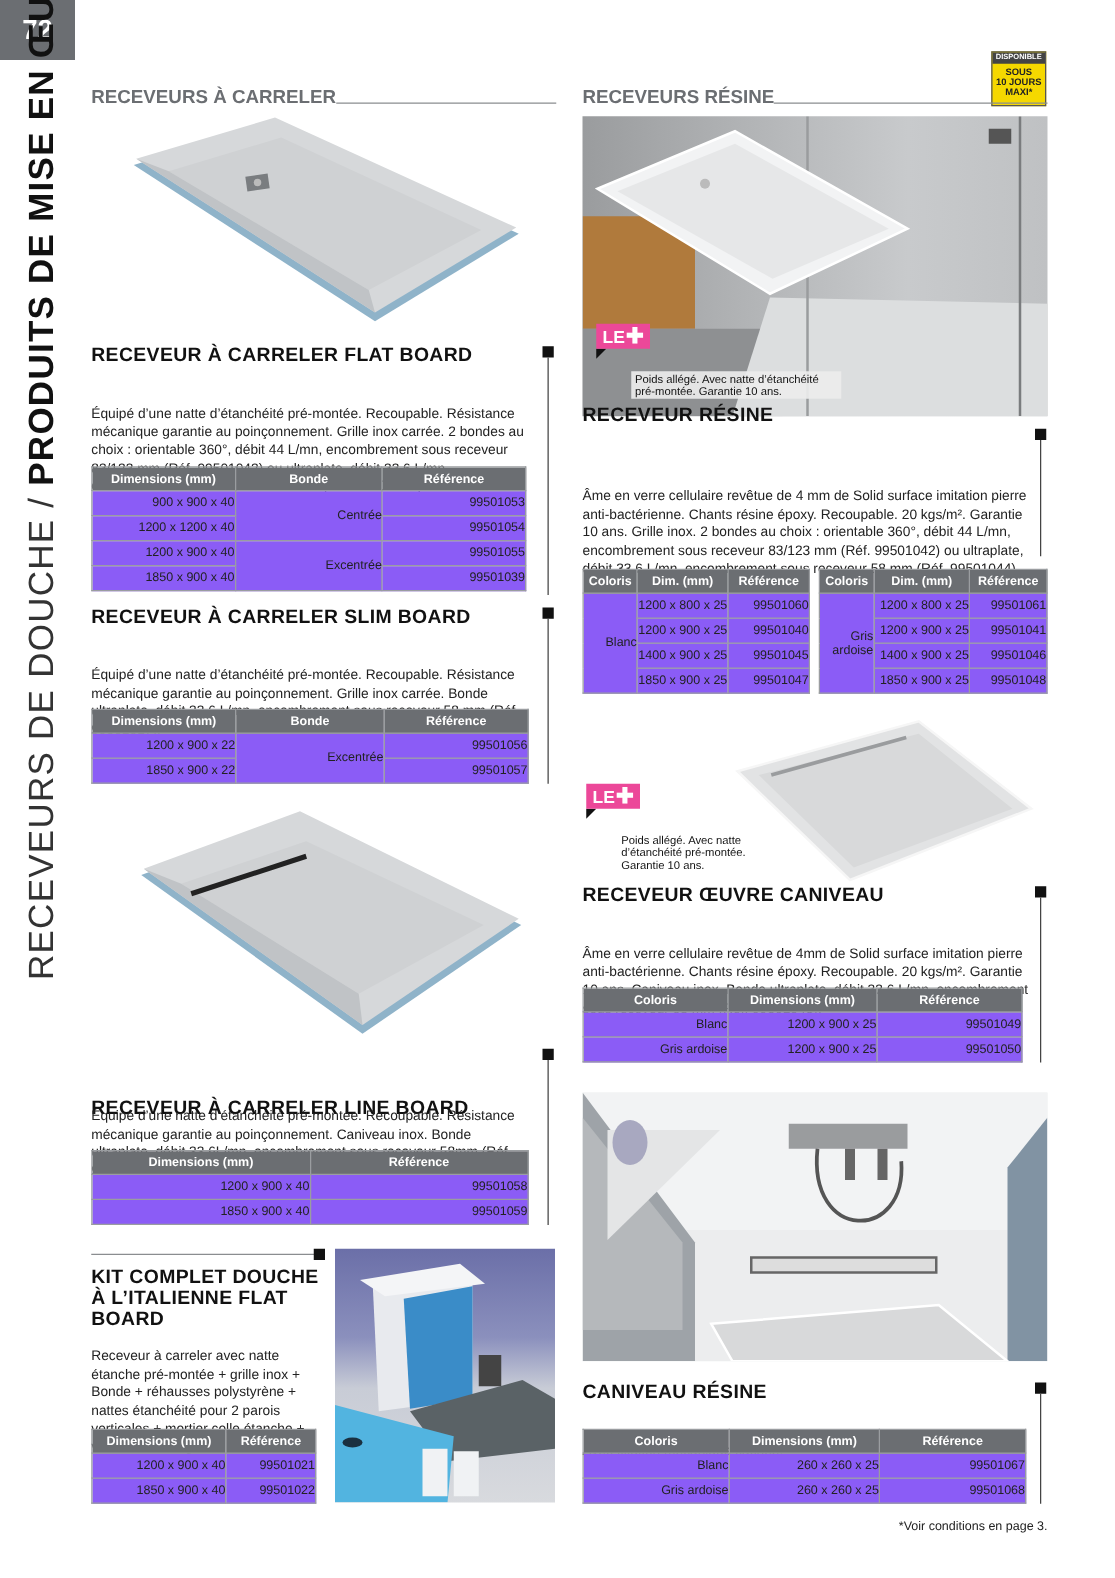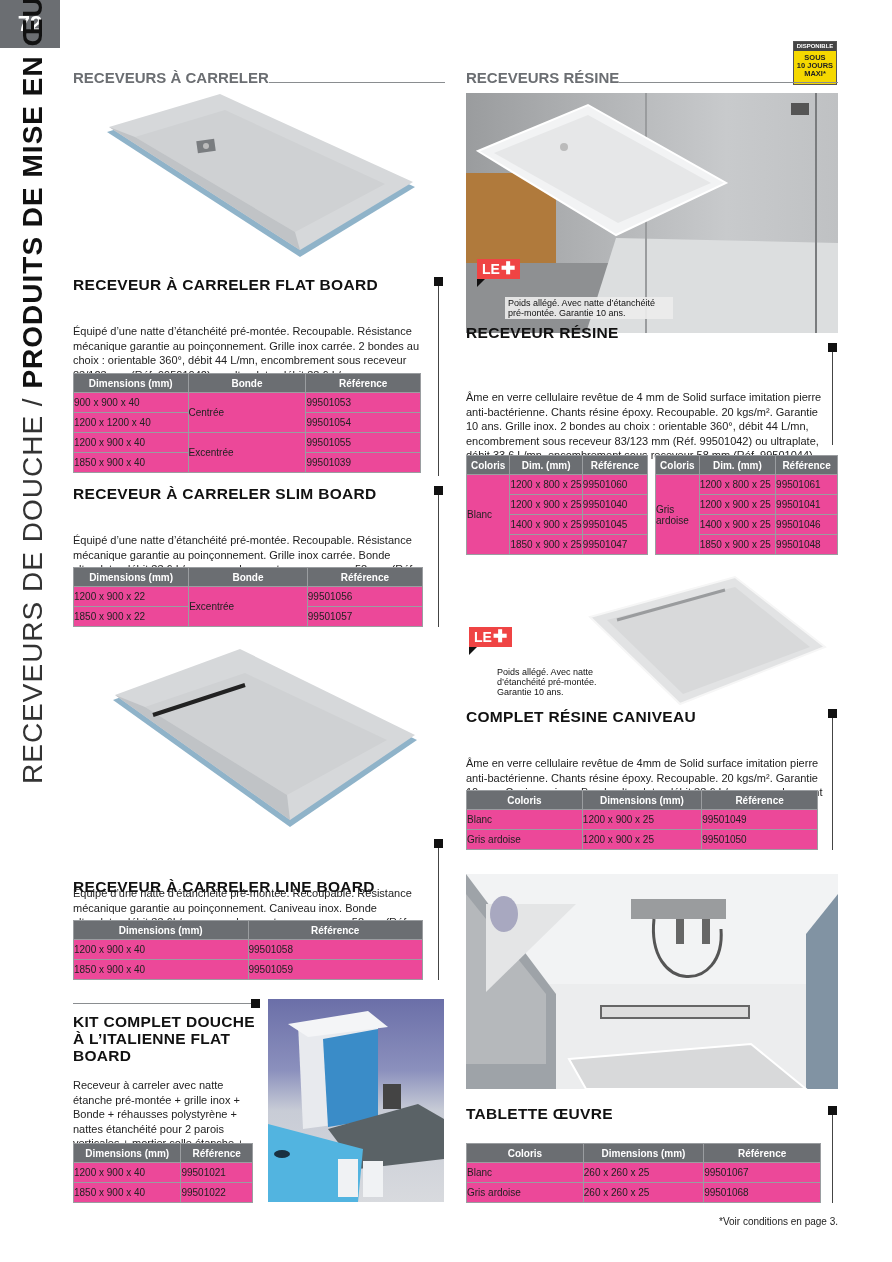--- a/index.html
+++ b/index.html
@@ -22,24 +22,24 @@
   .section-head { font-weight: bold; font-size: 15px; color: #6b6e72; display: flex; align-items: flex-end; gap: 0; }
   .section-head .rule { flex: 1; border-bottom: 1px solid #8a8d90; margin-bottom: 3px; }
 
   .prod-title { font-weight: bold; font-size: 15.5px; color: #111; letter-spacing: 0.3px; line-height: 17px; }
   .prod-desc { font-size: 11px; line-height: 14.5px; color: #222; font-family: "Liberation Sans", sans-serif; margin-top: 31px; }
   .marker { width: 9px; height: 9px; background: #111; }
   .marker-line { width: 1px; background: #444; }
 
   table { border-collapse: collapse; font-size: 10px; width: 100%; table-layout: fixed; }
   th { background: #6b6e72; color: #fff; font-weight: bold; height: 19px; border: 1px solid #9a9da0; text-align: center; font-size: 10px; }
-  td { border: 1px solid #9a9da0; height: 20px; text-align: left; color: #222; background: #ec4899; }
+  td { border: 1px solid #9a9da0; height: 20px; text-align: right; color: #222; background: #8b5cf6; }
 
   .img-box { overflow: hidden; }
-  .le-tag { background: #ef4444; color: #fff; font-weight: bold; font-size: 14px; padding: 2px 5px; display: inline-flex; align-items: center; gap: 1px; }
+  .le-tag { background: #ec4899; color: #fff; font-weight: bold; font-size: 14px; padding: 2px 5px; display: inline-flex; align-items: center; gap: 1px; }
   .le-tag .plus { font-size: 17px; line-height: 14px; }
   .le-flag { width: 0; height: 0; border-left: 8px solid #111; border-bottom: 8px solid transparent; }
   .le-note { font-size: 9px; line-height: 10px; color: #111; margin-left: 16px; }
 
   .footnote { font-size: 10px; color: #222; }
 </style>
 </head>
 <body>
 
 <div class="abs page-num">72</div>
@@ -326,21 +326,21 @@
 </div>
 <div class="abs" style="left:469px; top:627px;">
   <div class="le-tag">
       <span>LE</span>
       <span class="plus">✚</span>
     </div>
   <div class="le-flag"></div>
 </div>
 <div class="abs le-note" style="left:481px; top:667px; width:120px;">Poids allégé. Avec natte d’étanchéité pré-montée. Garantie 10 ans.</div>
 
-<div class="abs prod-title" style="left:466px; top:708px;">COMPLET RÉSINE CANIVEAU</div>
+<div class="abs prod-title" style="left:466px; top:708px;">RECEVEUR ŒUVRE CANIVEAU</div>
 <div class="abs marker" style="left:828px; top:709px;"></div>
 <div class="abs marker-line" style="left:832px; top:718px; height:132px;"></div>
 <div class="abs prod-desc" style="left:466px; top:725px; width:362px;">Âme en verre cellulaire revêtue de 4mm de Solid surface imitation pierre anti-bactérienne. Chants résine époxy. Recoupable. 20 kgs/m². Garantie 10 ans. Caniveau inox. Bonde ultraplate, débit 33,6 L/mn, encombrement sous receveur 58 mm (Réf. 99501043).</div>
 <div class="abs" style="left:466px; top:790px; width:352px;">
   <table>
     <colgroup>
         <col style="width:33%">
         <col style="width:34%">
         <col style="width:33%">
       </colgroup>
@@ -374,21 +374,21 @@
     <ellipse cx="38" cy="40" rx="14" ry="18" fill="#a8a8c0"></ellipse>
     <rect x="165" y="25" width="95" height="20" fill="#9a9c9e"></rect>
     <rect x="210" y="45" width="8" height="25" fill="#666"></rect>
     <rect x="236" y="45" width="8" height="25" fill="#666"></rect>
     <path d="M188 45 C180 120, 260 120, 255 55" stroke="#555" stroke-width="3" fill="none"></path>
     <rect x="135" y="132" width="148" height="12" fill="#ddd" stroke="#666" stroke-width="2"></rect>
     <polygon points="103,185 285,170 340,215 120,215" fill="#d8d9da" stroke="#fff" stroke-width="2"></polygon>
   </svg>
 </div>
 
-<div class="abs prod-title" style="left:466px; top:1105px;">TABLETTE ŒUVRE</div>
+<div class="abs prod-title" style="left:466px; top:1105px;">CANIVEAU RÉSINE</div>
 <div class="abs marker" style="left:828px; top:1106px;"></div>
 <div class="abs marker-line" style="left:832px; top:1115px; height:88px;"></div>
 <div class="abs prod-desc" style="left:466px; top:1123px; width:362px;">Avec fixation mécanique cachée.</div>
 <div class="abs" style="left:466px; top:1143px; width:355px;">
   <table>
     <colgroup>
         <col style="width:33%">
         <col style="width:34%">
         <col style="width:33%">
       </colgroup>

